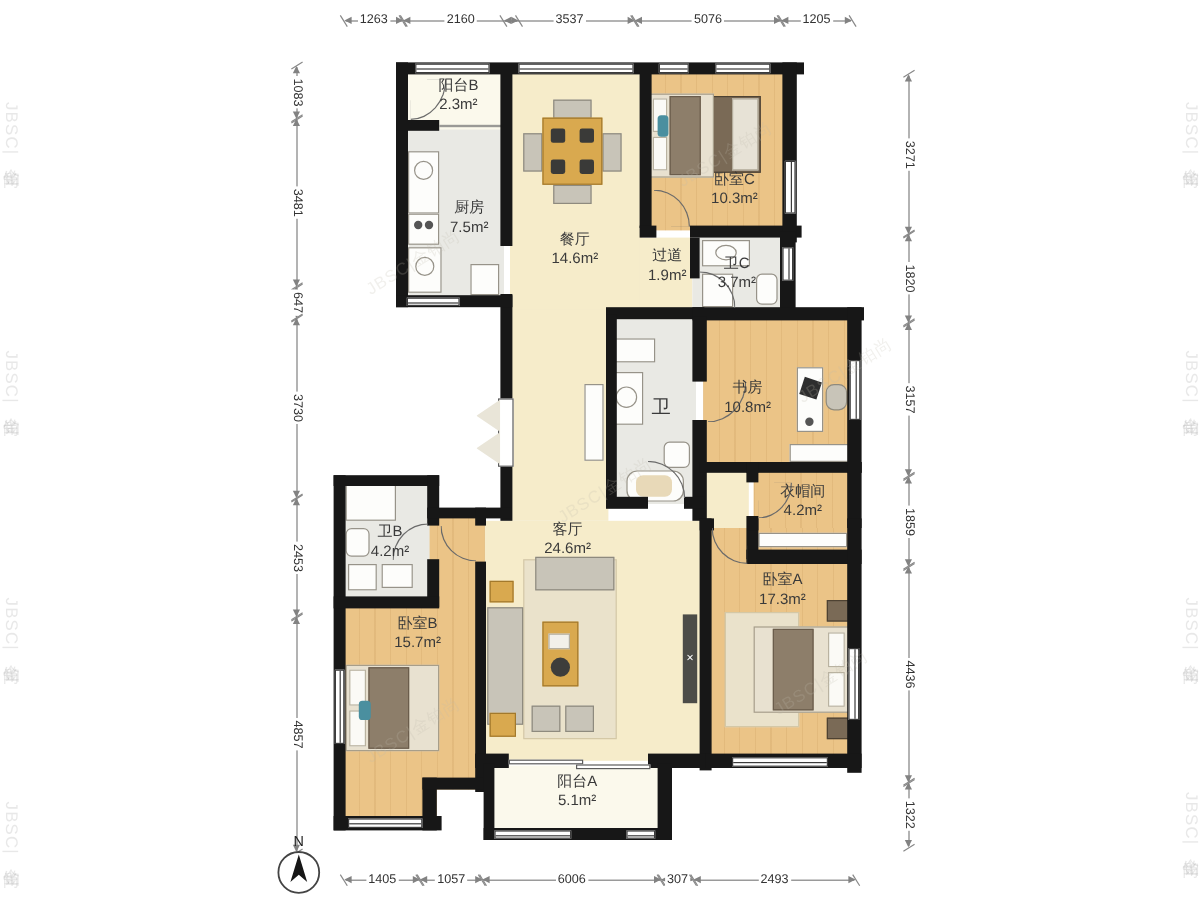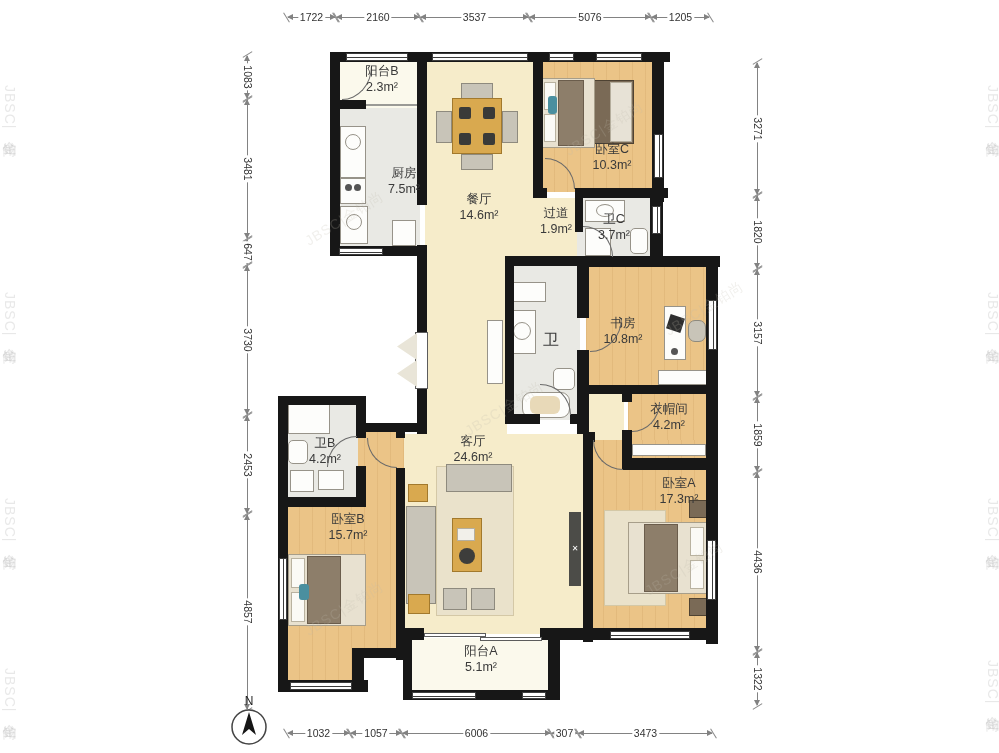--- a/index.html
+++ b/index.html
@@ -254,21 +254,21 @@
   <i class="leaf" style="left:397px;top:333px;width:20px;height:27px;clip-path:polygon(100% 0,0 50%,100% 100%)"></i>
   <i class="leaf" style="left:397px;top:360px;width:20px;height:27px;clip-path:polygon(100% 0,0 50%,100% 100%)"></i>
 
   <i class="slide" style="left:424px;top:633px;width:62px;height:4px"></i>
   <i class="slide" style="left:480px;top:637px;width:62px;height:4px"></i>
 
   <div class="rl" style="left:382px;top:64px">
       <span>阳台B</span>
       <span>2.3m²</span>
     </div>
-  <div class="rl" style="left:404px;top:166px">
+  <div class="rl" style="left:391px;top:166px">
       <span>厨房</span>
       <span>7.5m²</span>
     </div>
   <div class="rl" style="left:479px;top:192px">
       <span>餐厅</span>
       <span>14.6m²</span>
     </div>
   <div class="rl" style="left:612px;top:142px">
       <span>卧室C</span>
       <span>10.3m²</span>
@@ -297,36 +297,36 @@
       <span>24.6m²</span>
     </div>
   <div class="rl" style="left:325px;top:436px">
       <span>卫B</span>
       <span>4.2m²</span>
     </div>
   <div class="rl" style="left:348px;top:512px">
       <span>卧室B</span>
       <span>15.7m²</span>
     </div>
-  <div class="rl" style="left:679px;top:476px">
+  <div class="rl" style="left:652px;top:476px">
       <span>卧室A</span>
       <span>17.3m²</span>
     </div>
   <div class="rl" style="left:481px;top:644px">
       <span>阳台A</span>
       <span>5.1m²</span>
     </div>
 
   <div class="dh" style="left:287px;top:12px;width:49px">
       <i class="ln"></i>
       <i class="al"></i>
       <i class="ar"></i>
-      <b>1722</b>
-    </div>
-  <div class="dh" style="left:336px;top:12px;width:84px">
+      <b>1263</b>
+    </div>
+  <div class="dh" style="left:336px;top:12px;width:96px">
       <i class="ln"></i>
       <i class="al"></i>
       <i class="ar"></i>
       <b>2160</b>
     </div>
   <div class="dh" style="left:420px;top:12px;width:109px">
       <i class="ln"></i>
       <i class="al"></i>
       <i class="ar"></i>
       <b>3537</b>
@@ -341,21 +341,21 @@
       <i class="ln"></i>
       <i class="al"></i>
       <i class="ar"></i>
       <b>1205</b>
     </div>
 
   <div class="dh" style="left:287px;top:728px;width:63px">
       <i class="ln"></i>
       <i class="al"></i>
       <i class="ar"></i>
-      <b>1032</b>
+      <b>1405</b>
     </div>
   <div class="dh" style="left:350px;top:728px;width:52px">
       <i class="ln"></i>
       <i class="al"></i>
       <i class="ar"></i>
       <b>1057</b>
     </div>
   <div class="dh" style="left:402px;top:728px;width:149px">
       <i class="ln"></i>
       <i class="al"></i>
@@ -365,21 +365,21 @@
   <div class="dh" style="left:551px;top:728px;width:27px">
       <i class="ln"></i>
       <i class="al"></i>
       <i class="ar"></i>
       <b>307</b>
     </div>
   <div class="dh" style="left:578px;top:728px;width:135px">
       <i class="ln"></i>
       <i class="al"></i>
       <i class="ar"></i>
-      <b>3473</b>
+      <b>2493</b>
     </div>
 
   <div class="dv" style="left:242px;top:55px;height:44px">
       <i class="ln"></i>
       <i class="au"></i>
       <i class="ad"></i>
       <b>1083</b>
     </div>
   <div class="dv" style="left:242px;top:99px;height:140px">
       <i class="ln"></i>

